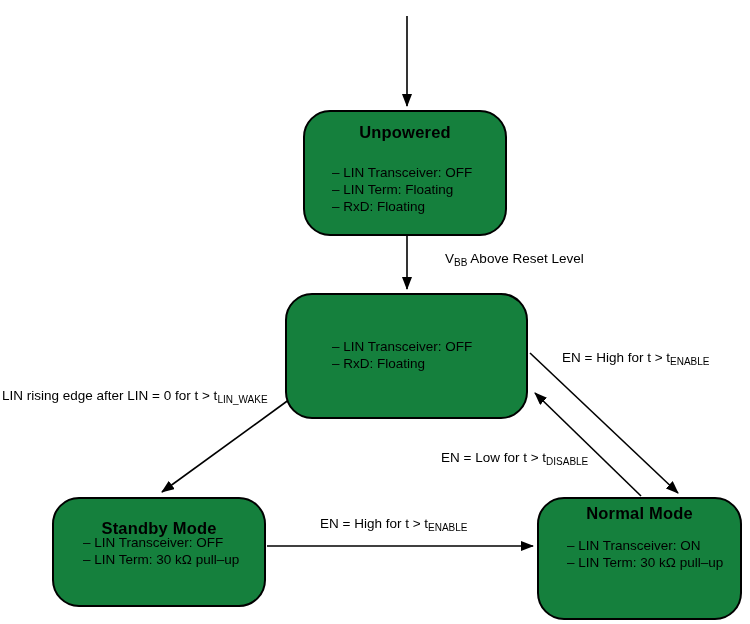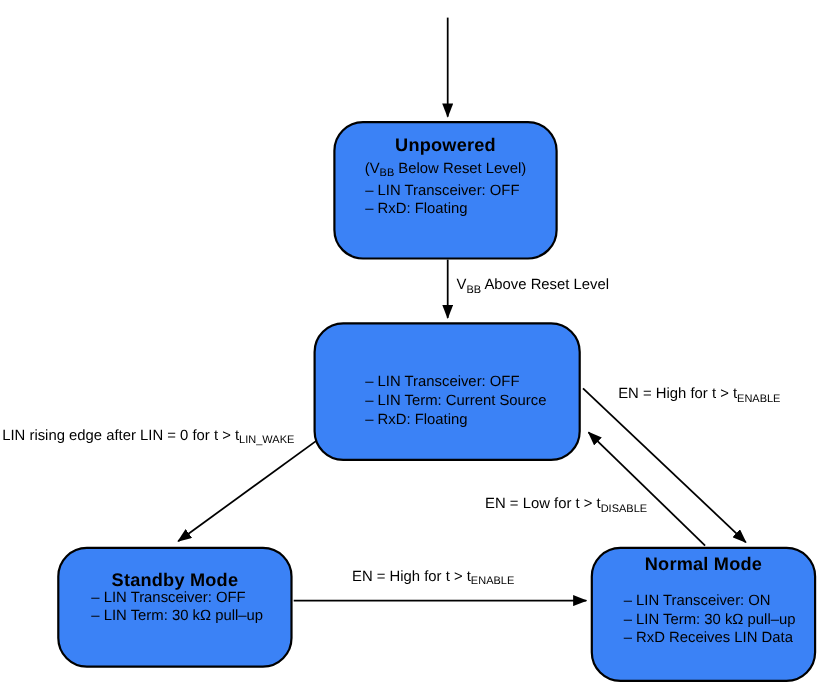--- a/index.html
+++ b/index.html
@@ -16,21 +16,21 @@
     overflow: hidden;
   }
   #wires {
     position: absolute;
     left: 0; top: 0;
     width: 750px; height: 624px;
   }
   .state-box {
     position: absolute;
     box-sizing: border-box;
-    background: #3b82f6;
+    background: #15803d;
     border: 2px solid #000000;
     border-radius: 27px;
   }
   .state-title {
     font-weight: bold;
     font-size: 16.5px;
     text-align: center;
     white-space: nowrap;
     letter-spacing: 0.2px;
   }
@@ -64,21 +64,21 @@
   #box-sleep .state-title { margin-top: 9px; }
   #box-sleep .state-items { left: 45px; top: 43px; }
   #box-standby   { left: 52px;  top: 497px; width: 214px; height: 110px; }
   #box-standby .state-title { margin-top: 20px; }
   #box-standby .state-items { left: 29px; top: 35px; }
   #box-normal    { left: 537px; top: 497px; width: 205px; height: 123px; }
   #box-normal .state-title { margin-top: 5px; }
   #box-normal .state-items { left: 28px; top: 38px; }
   
   #lbl-vbb-below   { left: 333px; top: 1px; }
-  #lbl-vbb-above   { left: 415px; top: 251px; text-align: center; }
+  #lbl-vbb-above   { left: 445px; top: 251px; text-align: center; }
   #lbl-lin-wake    { left: 2px;   top: 388px; }
   #lbl-en-high-mid { left: 320px; top: 516px; }
   #lbl-en-high-diag{ left: 562px; top: 350px; }
   #lbl-en-low      { left: 441px; top: 450px; }
 </style>
 </head>
 <body>
 
 <div id="stage">
 
@@ -91,49 +91,47 @@
     <line x1="407" y1="16" x2="407" y2="106" stroke="#000" stroke-width="1.6" marker-end="url(#arrow)"></line>
     <line x1="407" y1="236" x2="407" y2="289" stroke="#000" stroke-width="1.6" marker-end="url(#arrow)"></line>
     <line x1="290" y1="399" x2="162" y2="492" stroke="#000" stroke-width="1.6" marker-end="url(#arrow)"></line>
     <line x1="267" y1="546" x2="533" y2="546" stroke="#000" stroke-width="1.6" marker-end="url(#arrow)"></line>
     <line x1="530" y1="353" x2="678" y2="493" stroke="#000" stroke-width="1.6" marker-end="url(#arrow)"></line>
     <line x1="641" y1="496" x2="535" y2="393" stroke="#000" stroke-width="1.6" marker-end="url(#arrow)"></line>
   </svg>
 
   <div class="state-box" id="box-unpowered">
     <div class="state-title">Unpowered</div>
-    <div class="state-subtitle"><span>(V</span><span class="sb">BB</span><span> Below Reset Level)</span></div>
     <div class="state-items">
       <div>– LIN Transceiver: OFF</div>
+      <div>– LIN Term: Floating</div>
       <div>– RxD: Floating</div>
     </div>
   </div>
 
   <div class="state-box" id="box-sleep">
     <div class="state-items">
       <div>– LIN Transceiver: OFF</div>
-      <div>– LIN Term: Current Source</div>
       <div>– RxD: Floating</div>
     </div>
   </div>
 
   <div class="state-box" id="box-standby">
     <div class="state-title">Standby Mode</div>
     <div class="state-items">
       <div>– LIN Transceiver: OFF</div>
       <div>– LIN Term: 30 kΩ pull–up</div>
     </div>
   </div>
 
   <div class="state-box" id="box-normal">
     <div class="state-title">Normal Mode</div>
     <div class="state-items">
       <div>– LIN Transceiver: ON</div>
       <div>– LIN Term: 30 kΩ pull–up</div>
-      <div>– RxD Receives LIN Data</div>
     </div>
   </div>
 
 
   <div class="edge-label" id="lbl-vbb-above"><span>V</span><span class="sb">BB</span><span> Above Reset Level</span></div>
 
   <div class="edge-label" id="lbl-lin-wake"><span>LIN rising edge after LIN = 0 for t &gt; t</span><span class="sb">LIN_WAKE</span><span></span></div>
 
   <div class="edge-label" id="lbl-en-high-mid"><span>EN = High for t &gt; t</span><span class="sb">ENABLE</span><span></span></div>
 

